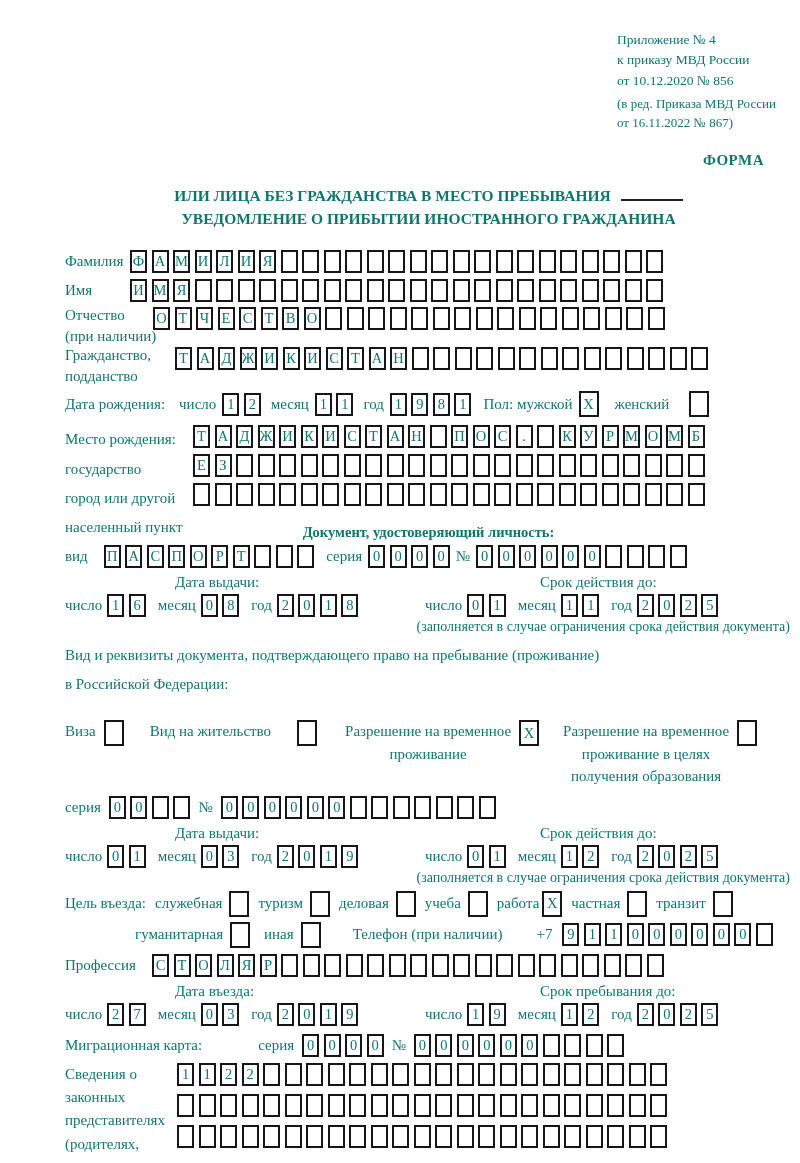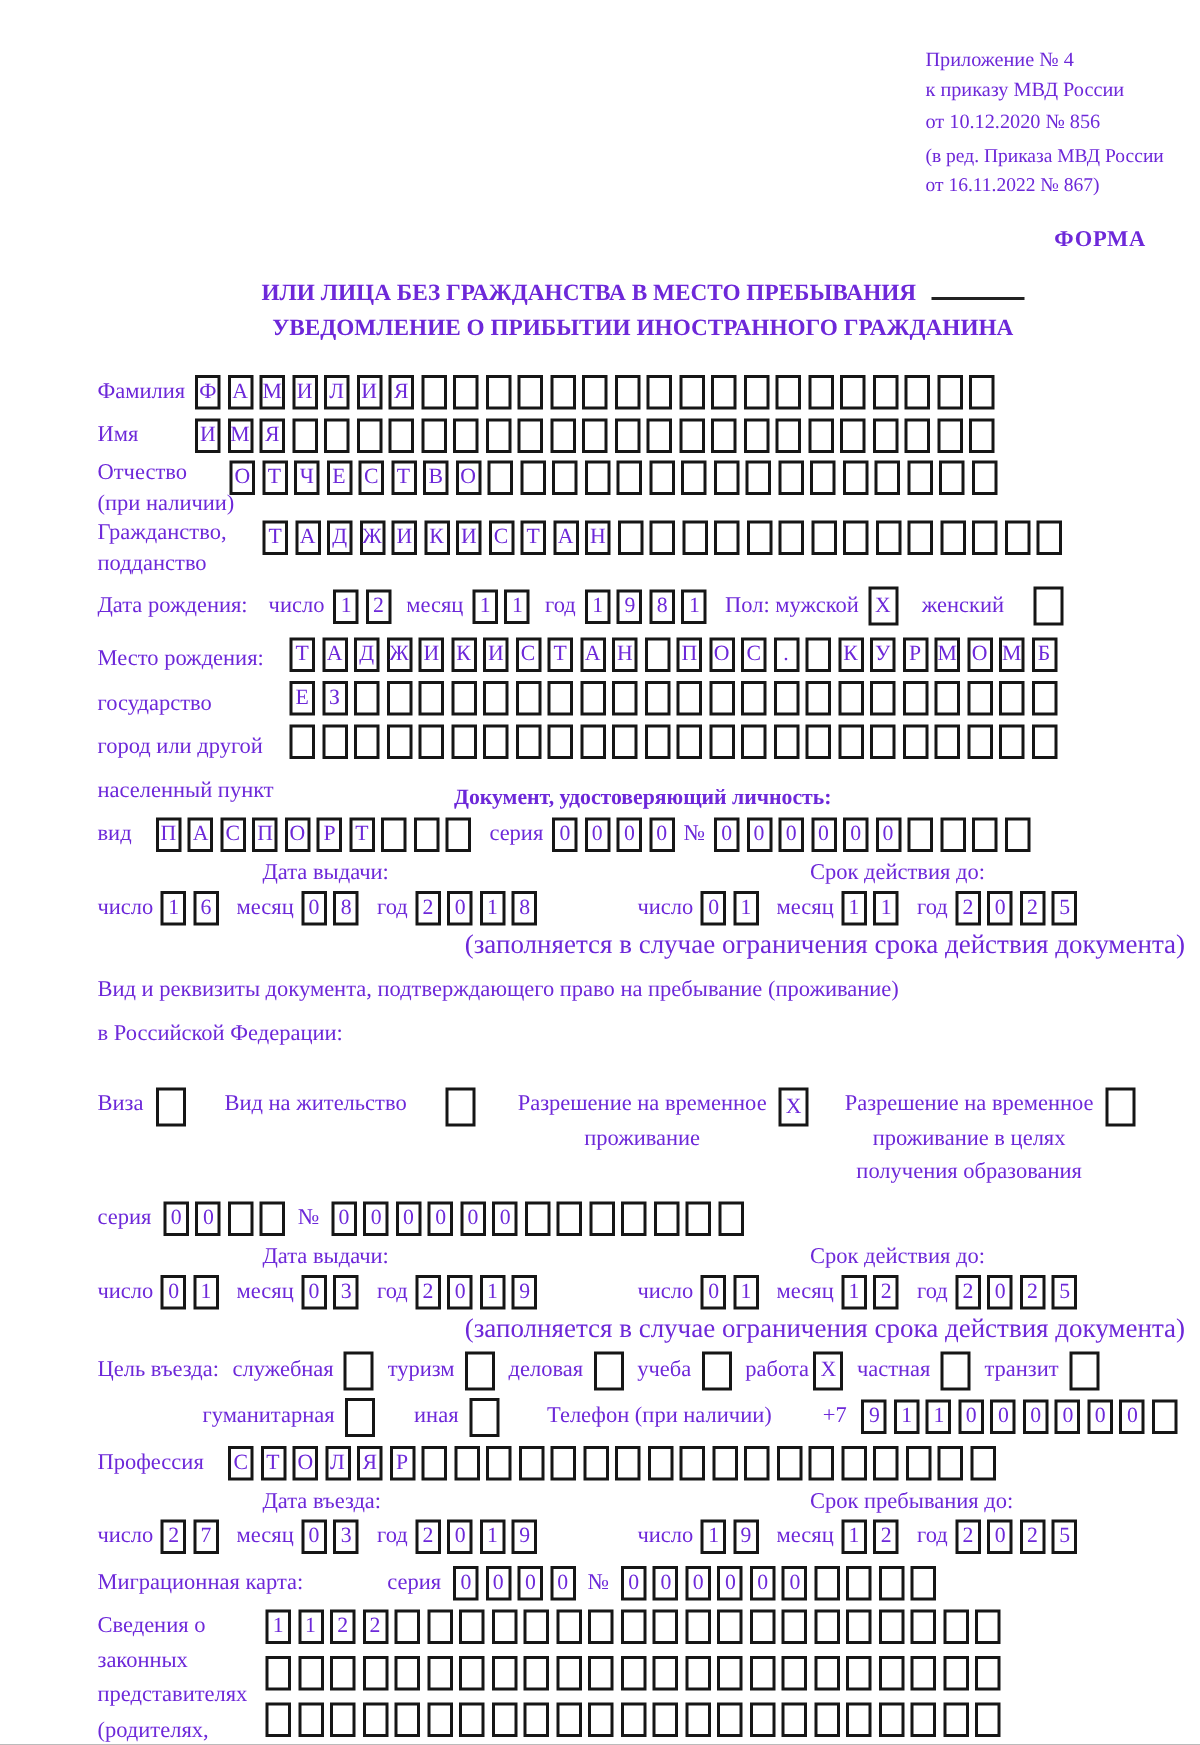--- a/index.html
+++ b/index.html
@@ -1,19 +1,19 @@
 <!DOCTYPE html>
 <html><head>
 <meta charset="utf-8">
 <style>
   * { margin:0; padding:0; box-sizing:border-box; }
   html,body { background:#888; }
   .page {
     width:800px; height:1163px; margin:0 auto; background:#ffffff;
-    font-family:"Liberation Serif","DejaVu Serif",serif; color:#6d28d9;
+    font-family:"Liberation Serif","DejaVu Serif",serif; color:#0f766e;
     overflow:hidden; position:relative; padding:30px 8px 0 65px;
   }
   
   .hdr { width:200px; margin-left:552px; font-size:13.5px; line-height:1.5; }
   .hdr .ed { margin-top:4px; font-size:13px; line-height:1.45; }
   .forma { text-align:right; padding-right:28px; font-weight:bold; font-size:15px; margin-top:20px; letter-spacing:.5px; }
   
   .title { text-align:center; font-weight:bold; font-size:15.5px; line-height:1.45; margin-top:16px; }
   .blank-underline { display:inline-block; width:62px; border-bottom:2px solid #222; height:14px; margin-left:10px; }
   .sec-heading { font-weight:bold; font-size:15px; letter-spacing:.2px; margin-top:26px; margin-left:-4px; }
@@ -21,21 +21,21 @@
   .lbl { font-size:15px; white-space:nowrap; }
   .row { display:flex; align-items:center; }
   .cells { display:inline-flex; gap:4.5px; }
   .cell {
     width:17px; height:23px; border:2px solid #161616; flex:0 0 auto;
     display:inline-flex; align-items:center; justify-content:center;
     font-size:14.5px; font-family:"Liberation Serif","DejaVu Serif",serif;
   }
   .cb .cell { width:20px; height:26px; }
   .stack { display:flex; flex-direction:column; gap:6px; }
-  .note { font-size:18px; text-align:right; padding-right:2px; margin-top:2px;font-family:Liberation Serif, serif; }
+  .note { font-size:14px; text-align:right; padding-right:2px; margin-top:2px;font-family:Liberation Serif, serif; }
   .dates-block { display:flex; margin-top:6px; }
   .dates-col { width:360px; }
   .dates-col.right { width:auto; }
   .dates-title { font-size:15px; padding-left:110px; margin-bottom:3px; }
   .dates-col.right .dates-title { padding-left:115px; }
   .date-line { display:flex; align-items:center; gap:5px; }
   .date-line .cells { margin-right:7px; }
   .cbl { display:flex; align-items:flex-start; gap:8px;margin-top:20px; }
   .cbl .txt { font-size:15px; text-align:center; line-height:1.5; }
   .opt { display:inline-flex; align-items:center; gap:7px; }
@@ -555,21 +555,21 @@
       </span>
   </div>
 
   <div class="row" style="margin-top:5px; gap:10px; padding-left:70px;">
     <span class="opt">
         <span class="lbl">гуманитарная</span>
         <span class="cells cb">
           <span class="cell"></span>
         </span>
       </span>
-    <span class="opt" style="margin-left:16px;">
+    <span class="opt" style="margin-left:4px;">
         <span class="lbl">иная</span>
         <span class="cells cb">
           <span class="cell"></span>
         </span>
       </span>
     <span class="lbl" style="margin-left:22px;">Телефон (при наличии)</span>
     <span class="lbl" style="margin-left:24px;">+7</span>
     <span class="cells">
         <span class="cell">9</span>
         <span class="cell">1</span>

